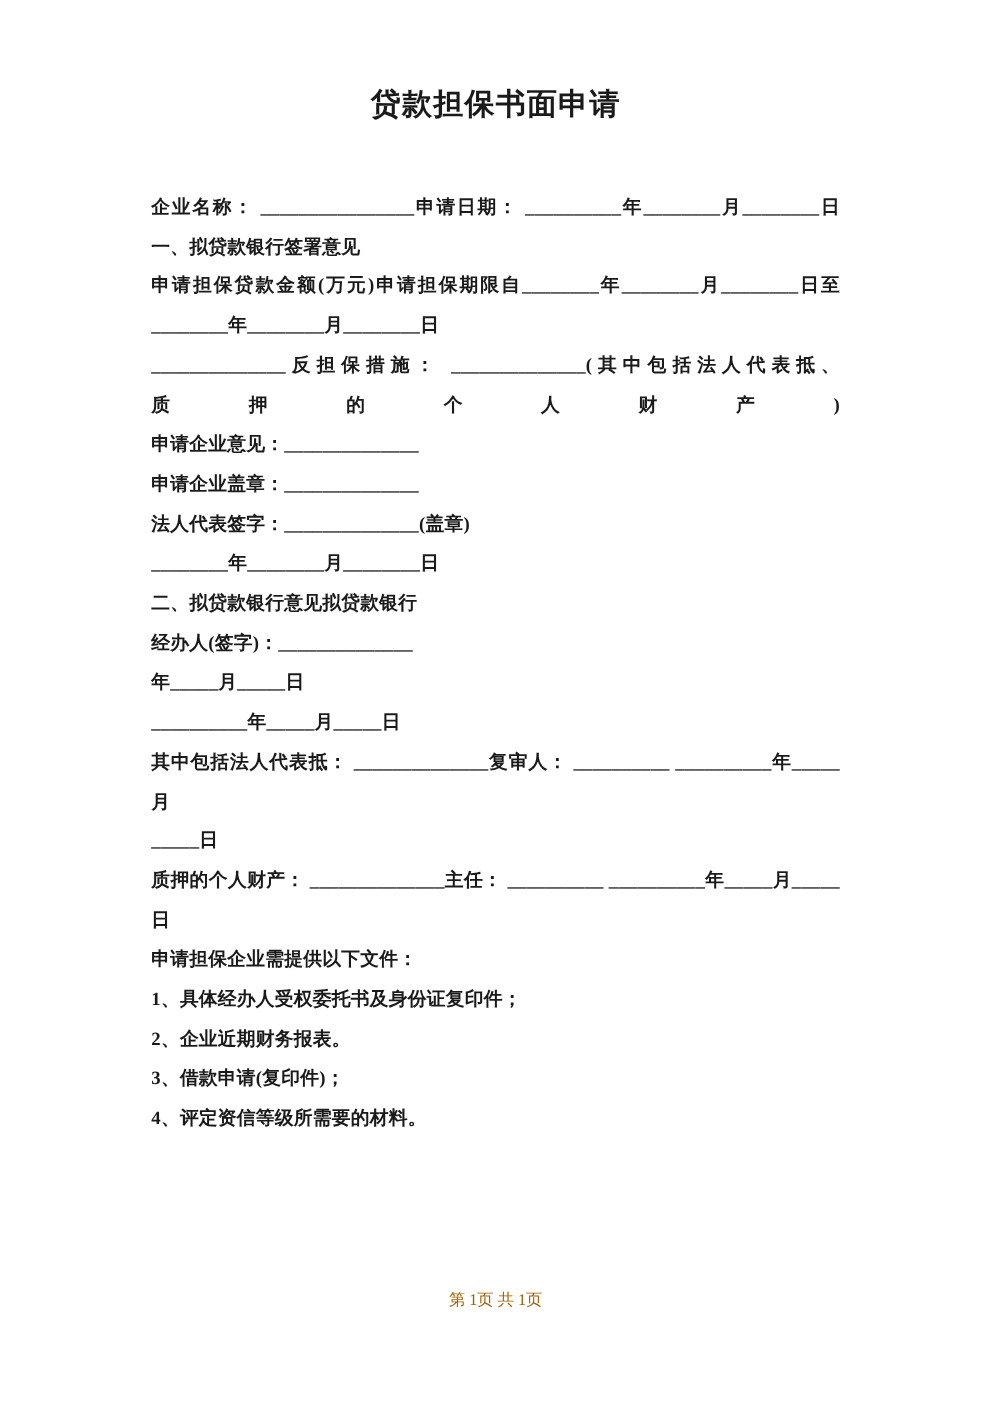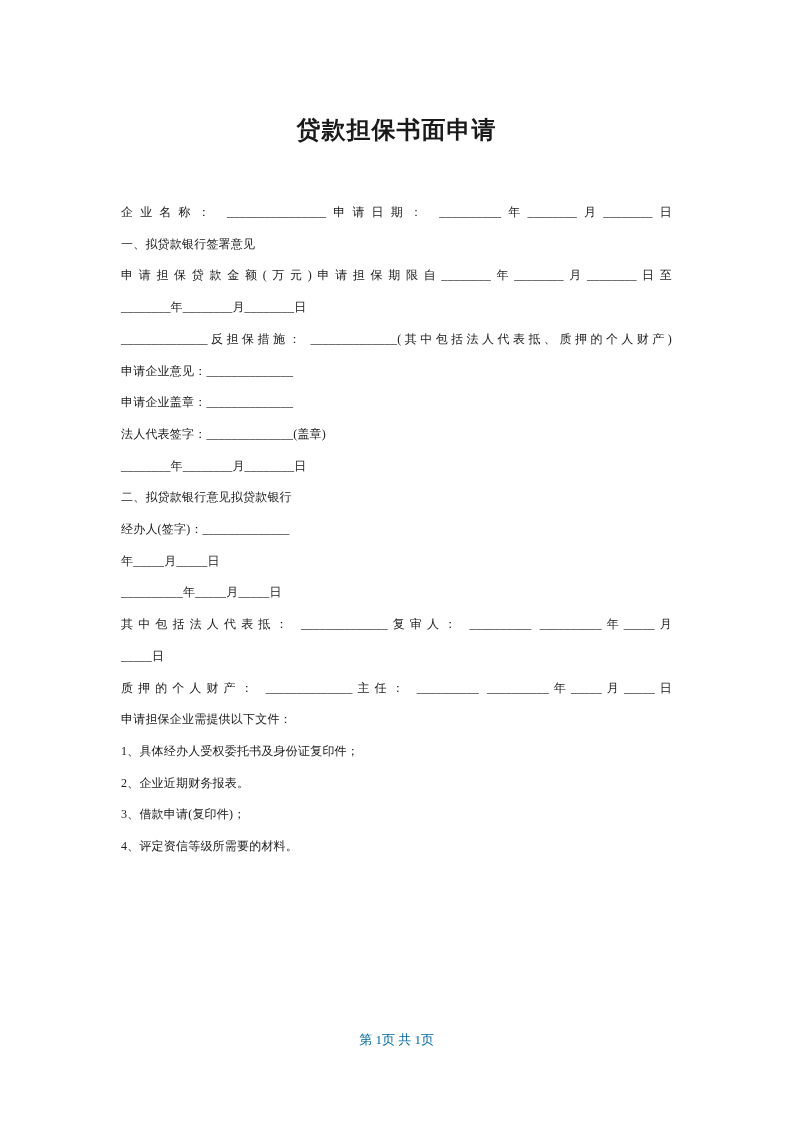--- a/index.html
+++ b/index.html
@@ -12,52 +12,53 @@
     width: 793px;
     height: 1122px;
     margin: 0 auto;
     background: #ffffff;
     color: #1a1a1a;
     font-family: "Liberation Serif", "DejaVu Serif", serif;
     overflow: hidden;
   }
   .title {
     margin: 0;
-    padding-top: 116px;
+    padding-top: 70px;
     text-align: center;
     font-size: 24px;
     line-height: 29px;
     font-weight: bold;
     letter-spacing: 1px;
   }
   .content {
     margin: 52px 121px 0 121px;
     width: 551px;
   }
   .line {
-    font-size: 12px;
+    font-size: 15px;
     line-height: 31.7px;
     letter-spacing: 0.2px;
     word-break: keep-all;
     white-space: normal;
+    font-weight: bold;
   }
   .j {
     text-align: justify;
     text-align-last: justify;
     -moz-text-align-last: justify;
   }
   .footer {
     position: absolute;
     left: 0;
     right: 0;
     bottom: 73px;
     text-align: center;
     font-size: 13px;
     line-height: 19px;
-    color: #0369a1;
+    color: #a16207;
   }
 </style>
 </head>
 <body>
 
 <div class="page">
 
   <h1 class="title">贷款担保书面申请</h1>
 
   <div class="content">

